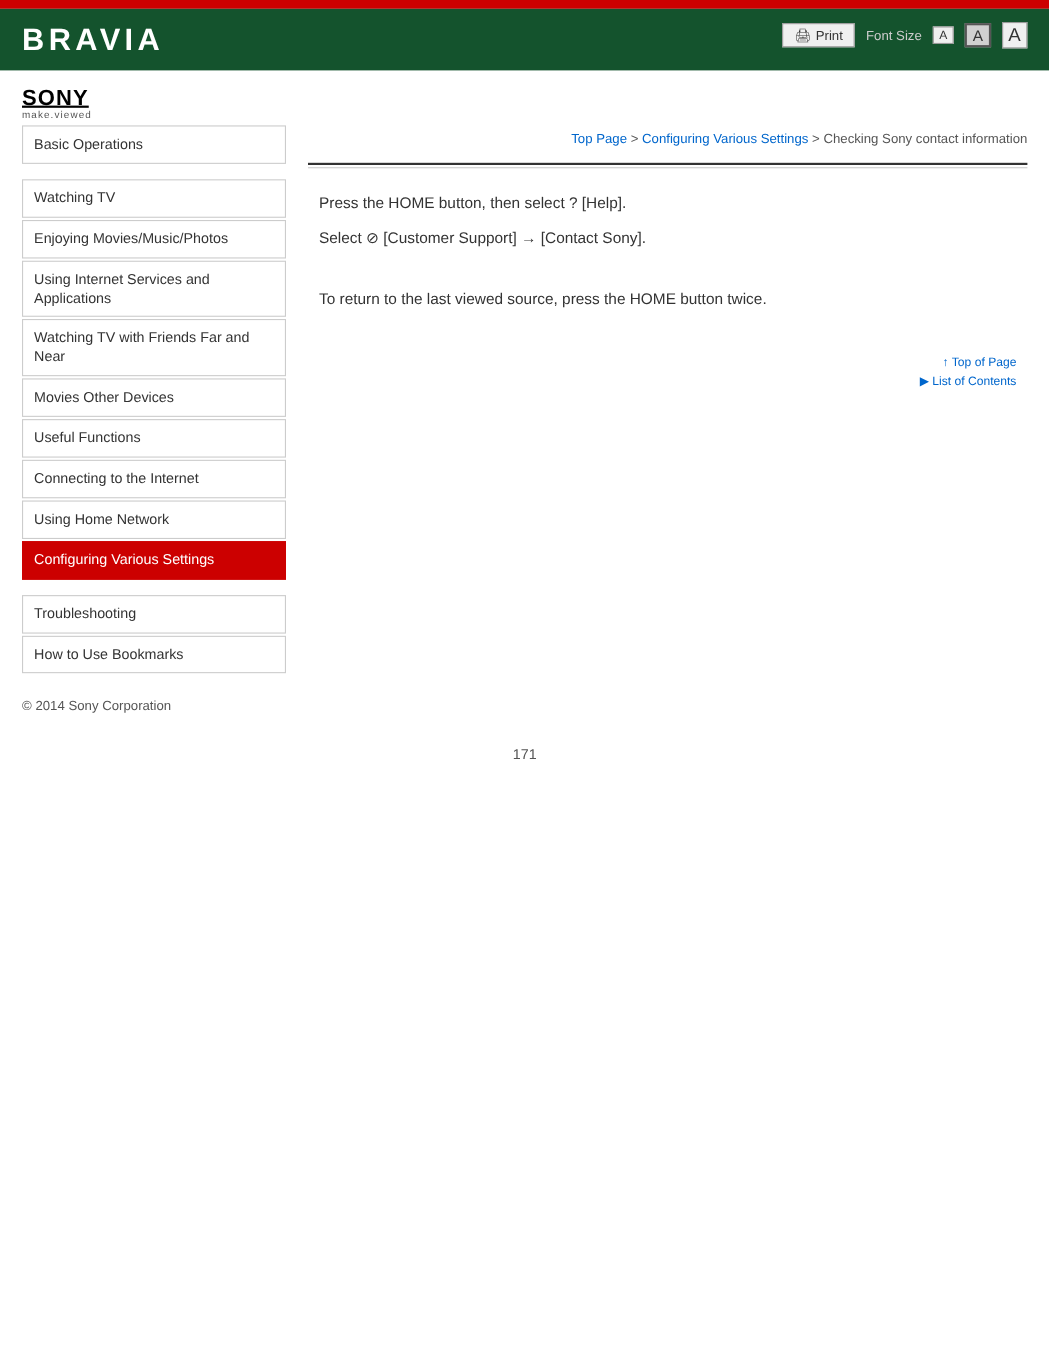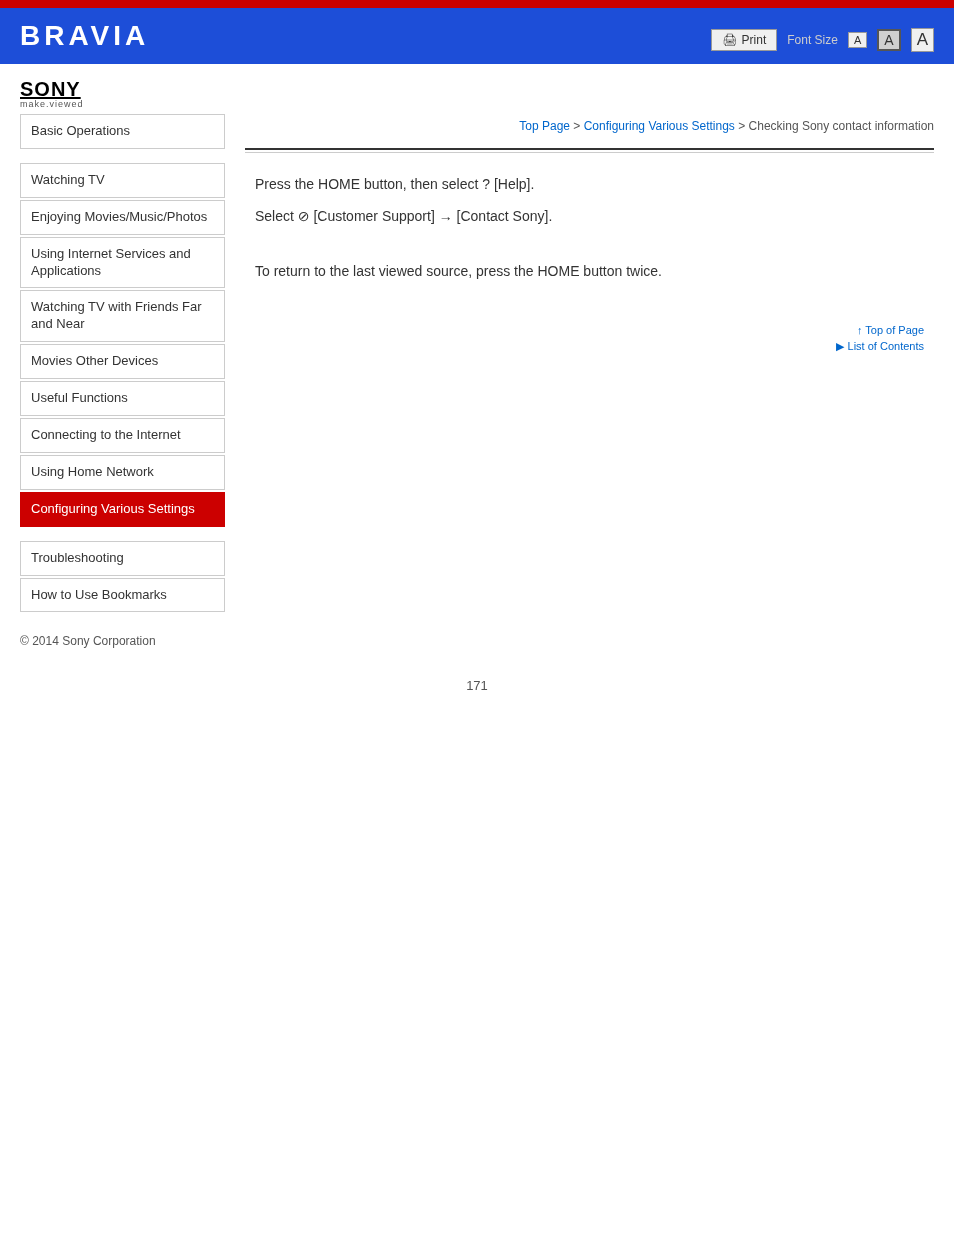--- a/index.html
+++ b/index.html
@@ -13,24 +13,24 @@
     }
 
     
     .top-bar {
       height: 8px;
       background: #cc0000;
       width: 100%;
     }
 
     .header {
-      background: #1d4ed8;
+      background: #14532d;
       padding: 12px 20px;
       display: flex;
-      align-items: flex-end;
+      align-items: flex-start;
       justify-content: space-between;
     }
 
     .bravia-logo {
       font-size: 28px;
       font-weight: bold;
       color: #fff;
       letter-spacing: 4px;
     }
 
@@ -95,21 +95,21 @@
     }
 
     
     .main-layout {
       display: flex;
       padding: 0 20px;
     }
 
     
     .sidebar {
-      width: 205px;
+      width: 240px;
       flex-shrink: 0;
       margin-right: 20px;
     }
 
     .sidebar-item {
       border: 1px solid #ccc;
       padding: 8px 10px;
       margin-bottom: 2px;
       cursor: pointer;
       font-size: 13px;

